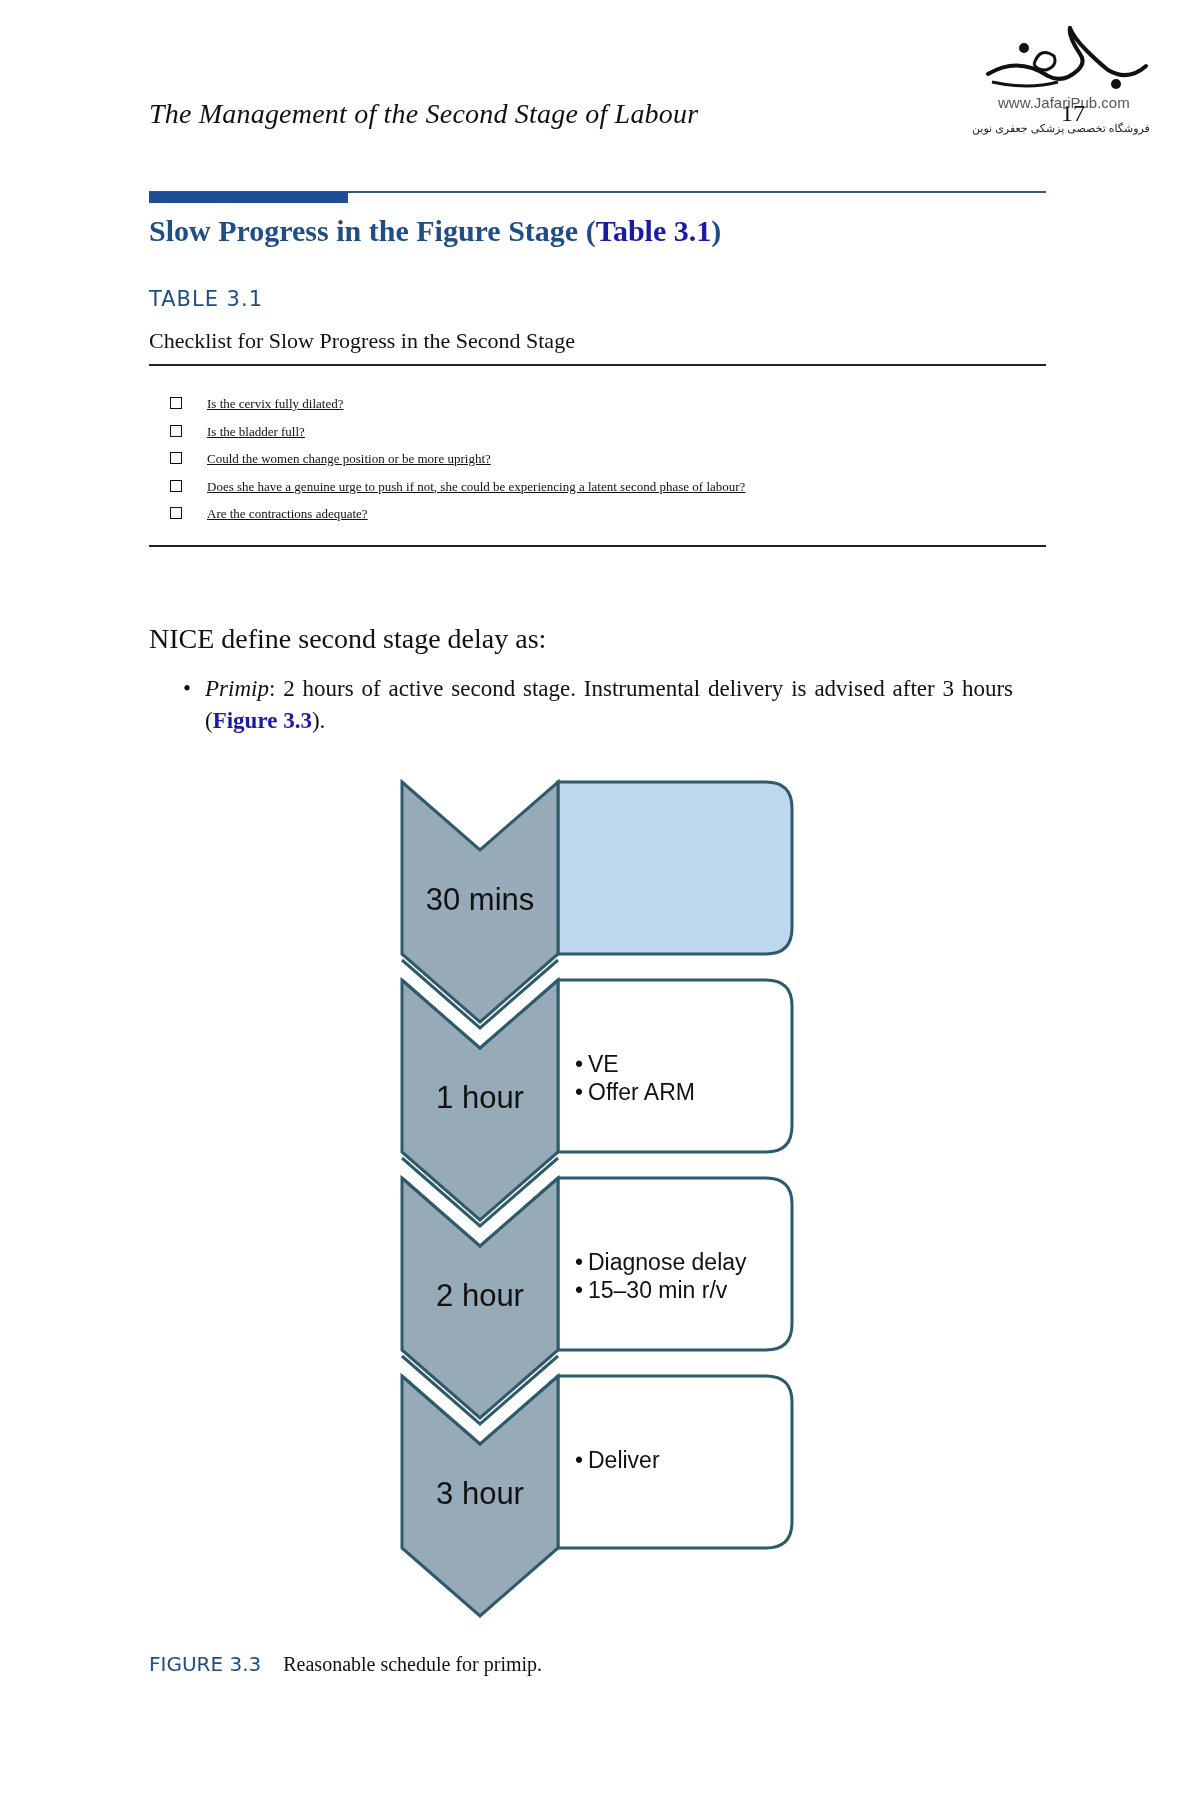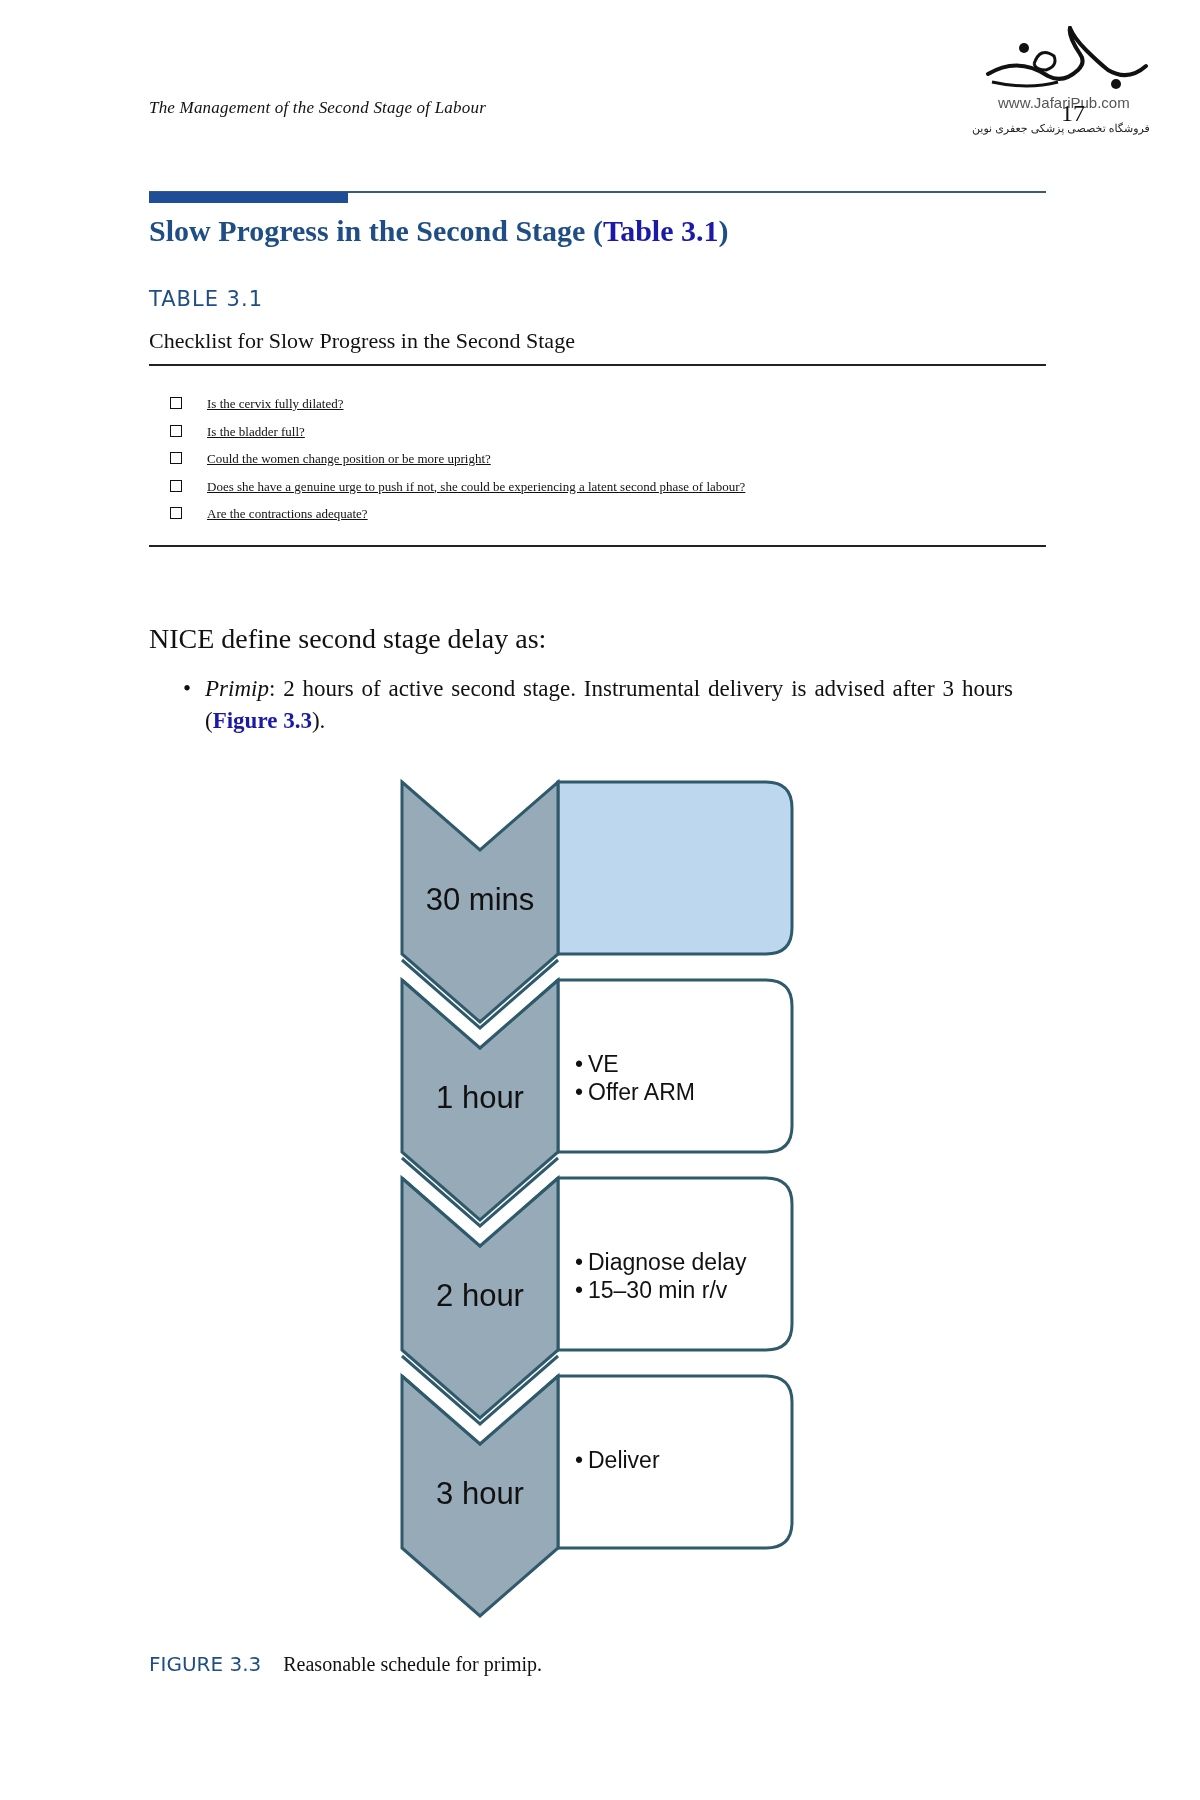--- a/index.html
+++ b/index.html
@@ -1,18 +1,18 @@
 <!DOCTYPE html>
 <html><head>
 <meta charset="utf-8">
 <style>
   html,body{margin:0;padding:0;background:#fff;}
   body{width:1200px;height:1800px;position:relative;overflow:hidden;font-family:"Liberation Serif","DejaVu Serif",serif;color:#111;}
   .abs{position:absolute;}
-  #running-head{left:149px;top:98px;font-style:italic;font-size:17px;letter-spacing:0.2px;}
+  #running-head{left:149px;top:98px;font-style:italic;font-size:28px;letter-spacing:0.2px;}
   #page-num{left:1020px;top:100px;font-size:24px;margin-left:41px;}
   #logo{left:968px;top:26px;width:200px;height:120px;}
   #logo .url{position:absolute;left:30px;top:68px;font-family:"Liberation Sans","DejaVu Sans",sans-serif;font-size:15px;color:#555;}
   #logo .fa{position:absolute;left:4px;top:96px;font-family:Liberation Sans, sans-serif;font-size:11px;color:#222;direction:rtl;white-space:nowrap;}
   #rule-bar{left:149px;top:192px;width:199px;height:11px;background:#1f4e96;}
   #rule-line{left:149px;top:191px;width:897px;height:1.5px;background:#3b5a78;}
   #section-heading{left:149px;top:214px;font-size:30px;font-weight:bold;color:#1f4e86;}
   #section-heading .ref{color:#1a1aa6;}
   #table-label{left:149px;top:287px;font-family:"DejaVu Sans","Liberation Sans",sans-serif;font-size:21px;color:#1f4e86;letter-spacing:1px;}
   #table-caption{left:149px;top:328px;font-size:22px;}
@@ -45,21 +45,21 @@
     <path d="M66 38 Q72 20 86 30 Q90 40 78 44 Q68 44 66 38" fill="none" stroke="#111" stroke-width="3"></path>
   </svg>
   <span class="url">www.JafariPub.com</span>
   <span class="fa">فروشگاه تخصصی پزشکی جعفری نوین</span>
 </div>
 <div class="abs" id="page-num">17</div>
 
 <div class="abs" id="rule-line"></div>
 <div class="abs" id="rule-bar"></div>
 
-<div class="abs" id="section-heading"><span>Slow Progress in the Second Stage (</span><span class="ref">Table 3.1</span><span>)</span></div>
+<div class="abs" id="section-heading"><span>Slow Progress in the Figure Stage (</span><span class="ref">Table 3.1</span><span>)</span></div>
 
 <div class="abs" id="table-label">TABLE 3.1</div>
 <div class="abs" id="table-caption">Checklist for Slow Progress in the Second Stage</div>
 <div class="abs hr" style="top:364px"></div>
 
 <ul class="abs" id="table-list">
   <li><span class="box"></span><span>Is the cervix fully dilated?</span></li>
   <li><span class="box"></span><span>Is the bladder full?</span></li>
   <li><span class="box"></span><span>Could the women change position or be more upright?</span></li>
   <li><span class="box"></span><span>Does she have a genuine urge to push if not, she could be experiencing a latent second phase of labour?</span></li>

